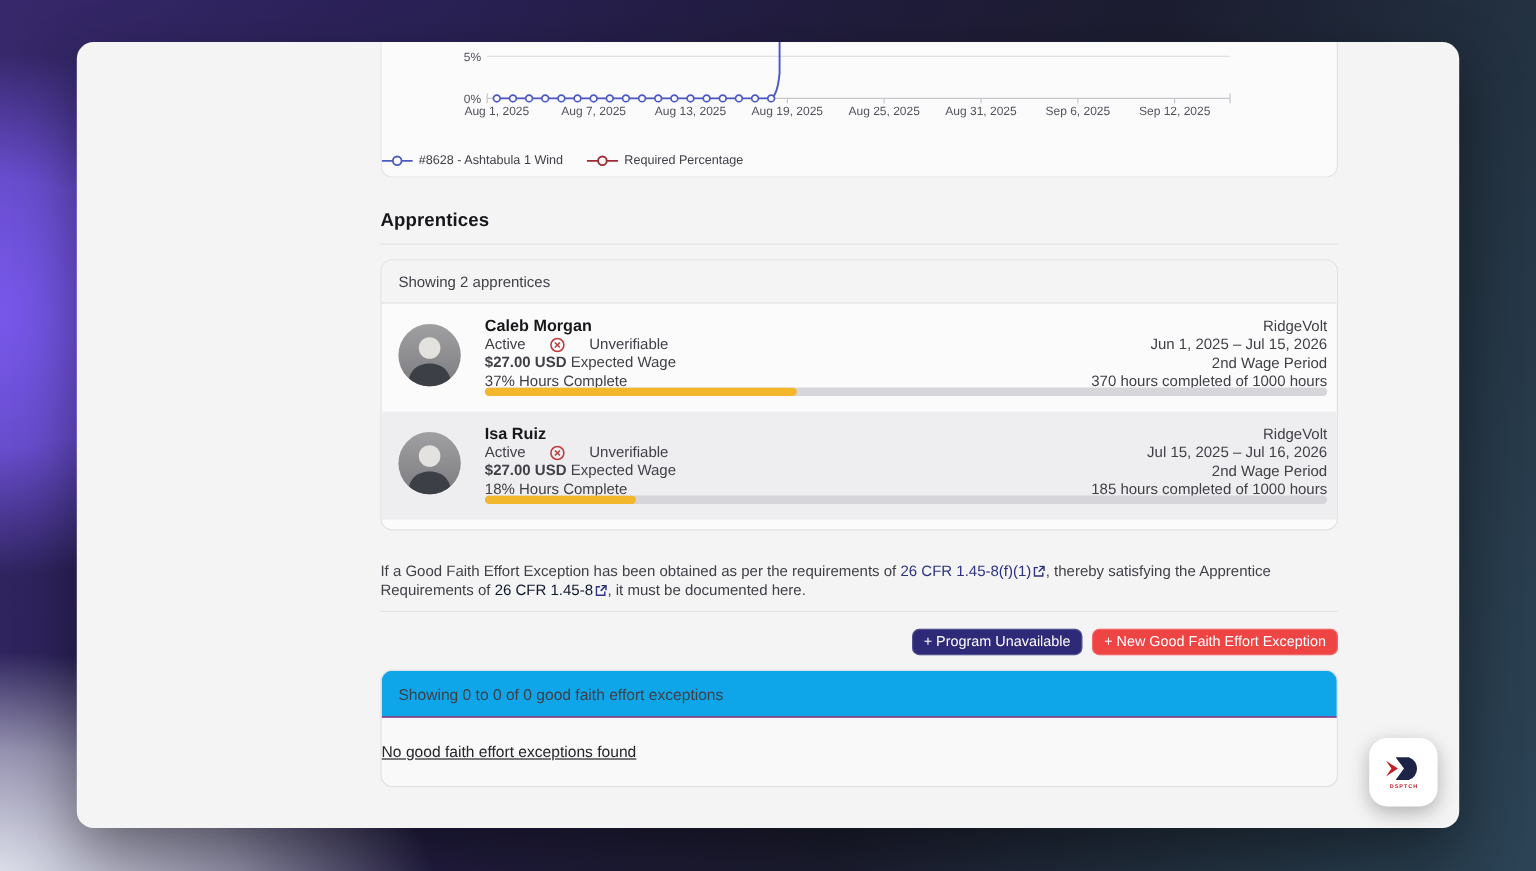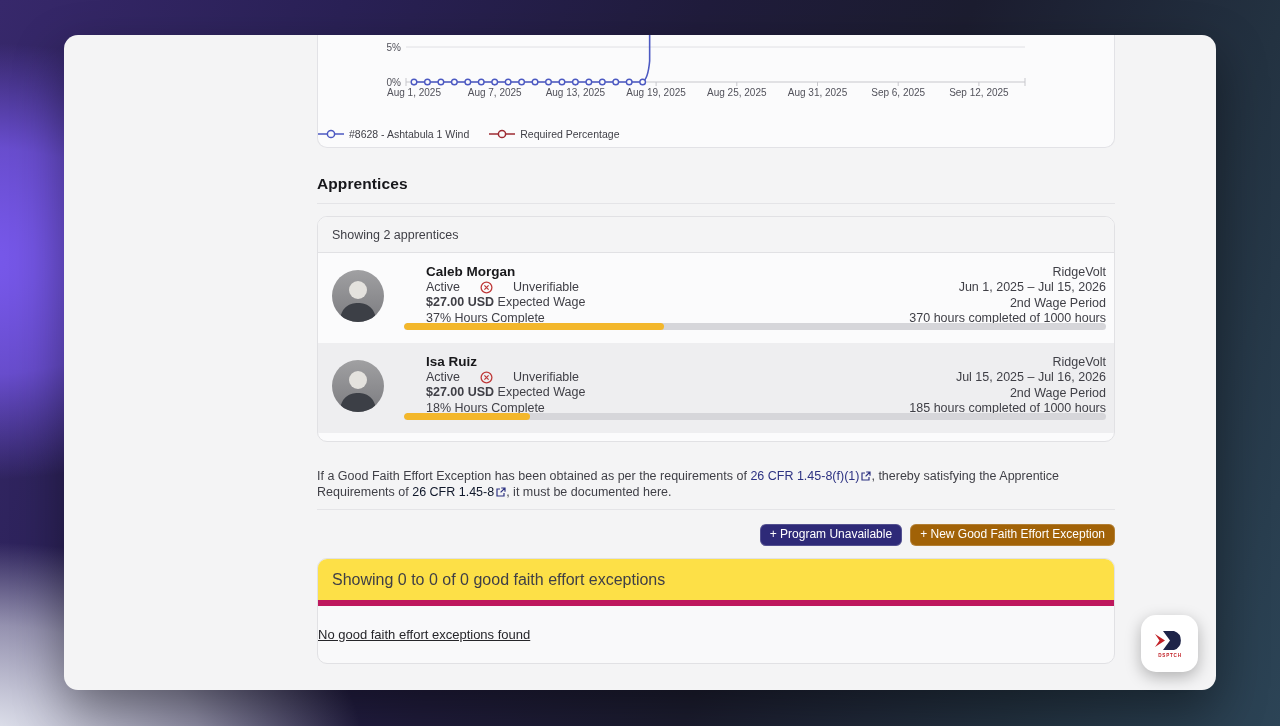--- a/index.html
+++ b/index.html
@@ -39,43 +39,43 @@
   .list-card-header { padding:11px 14px 10px; font-size:12.5px; color:#3f3f46;
     background:#f4f4f5; border-bottom:1px solid #e1e1e4; }
 
   .app-row { position:relative; height:90px; padding:10px 8px 0 14px; display:flex; }
   .app-row.alt { background:#eeeef0; }
   .avatar { width:52px; height:52px; border-radius:50%; flex:0 0 52px; margin-top:7px;
     background:linear-gradient(180deg,#a0a0a2,#7c7c80); overflow:hidden; position:relative; }
   .avatar svg { position:absolute; left:0; top:0; }
   .row-main { flex:1; margin-left:20px; position:relative; }
   .row-cols { display:flex; justify-content:space-between; }
-  .col-left { font-size:12.5px; color:#3f3f46; line-height:15.3px;margin-left:22px; }
+  .col-left { font-size:12.5px; color:#3f3f46; line-height:15.3px; }
   .app-name { font-size:13.5px; font-weight:700; color:#18181b; line-height:17px; }
   .app-status { display:flex; align-items:center; gap:20px; }
   .col-right { text-align:right; font-size:12.5px; color:#3f3f46; line-height:15.3px; padding-top:2px; }
   .progress-track { position:absolute; left:0; right:0; bottom:13px; height:7px;
     background:#d6d6da; border-radius:4px; overflow:hidden; }
   .progress-fill { height:100%; border-radius:4px; }
 
   .sec-gfe { margin-top:27px; }
   .gfe-desc { margin-top:5px; font-size:12.5px; line-height:15.5px; color:#3f3f46; }
   .gfe-link { text-decoration:none; cursor:pointer; white-space:nowrap; }
   .ext-icon { display:inline-block; vertical-align:-1px; margin-left:2px; }
   .sec-gfe .divider { margin-top:9px; }
 
   .btn-row { margin-top:14px; display:flex; justify-content:flex-end; gap:8px; }
   .btn { color:#fff; font-size:12px; line-height:13px; padding:4px 10px 5px;
     border:none; border-radius:6px; cursor:pointer;
     box-shadow:inset 0 0 0 1px rgba(255,255,255,.18); font-family:inherit; }
 
   .table-card { margin-top:12px; border:1px solid #e1e1e4; border-radius:10px;
     background:#f9f9fa; overflow:hidden; }
-  .table-card-header { padding:12px 14px 11px; font-size:16px; color:#3f3f46;
-    background:#fde047; border-bottom:6px solid #be185d; }
+  .table-card-header { padding:12px 14px 11px; font-size:13px; color:#3f3f46;
+    background:#0ea5e9; border-bottom:1px solid #be185d; }
   .table-empty { padding:21px 0; text-align:left; font-size:13px; color:#26262a;text-decoration:underline; }
 
   .dsptch-badge { position:absolute; left:1141px; top:615px; width:57px; height:57px;
     background:#fff; border-radius:15px; display:flex; align-items:center; justify-content:center;
     box-shadow:0 5px 16px rgba(0,0,0,.28); cursor:pointer; }
 </style>
 </head>
 <body>
 
 <div class="desktop">
@@ -236,21 +236,21 @@
                 <path d="M5.2 1H9v3.8M9 1L4.6 5.4" fill="none" stroke="#2d3282" stroke-width="1.2"></path>
               </svg></a><span>, thereby satisfying the Apprentice Requirements of </span><a class="gfe-link" style="color: #0f172a;"><span>26 CFR 1.45-8</span><svg class="ext-icon" width="10" height="10" viewBox="0 0 10 10">
                 <path d="M8 6v3H1V2h3" fill="none" stroke="#2d3282" stroke-width="1.2"></path>
                 <path d="M5.2 1H9v3.8M9 1L4.6 5.4" fill="none" stroke="#2d3282" stroke-width="1.2"></path>
               </svg></a><span>, it must be documented here.</span>
         </div>
         <div class="divider"></div>
 
         <div class="btn-row">
           <button class="btn" style="background: rgb(46, 42, 120);">+ Program Unavailable</button>
-          <button class="btn" style="background: #a16207;">+ New Good Faith Effort Exception</button>
+          <button class="btn" style="background: #ef4444;">+ New Good Faith Effort Exception</button>
         </div>
 
         <div class="table-card">
           <div class="table-card-header">Showing 0 to 0 of 0 good faith effort exceptions</div>
           <div class="table-empty">No good faith effort exceptions found</div>
         </div>
       </div>
 
     </div>
   </div>

